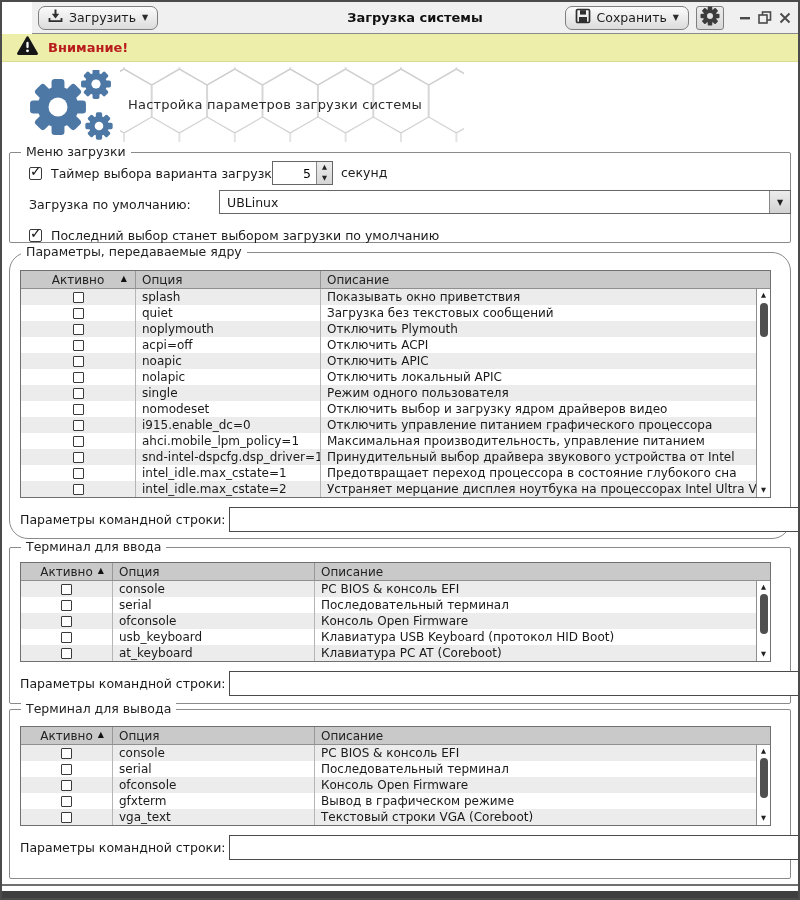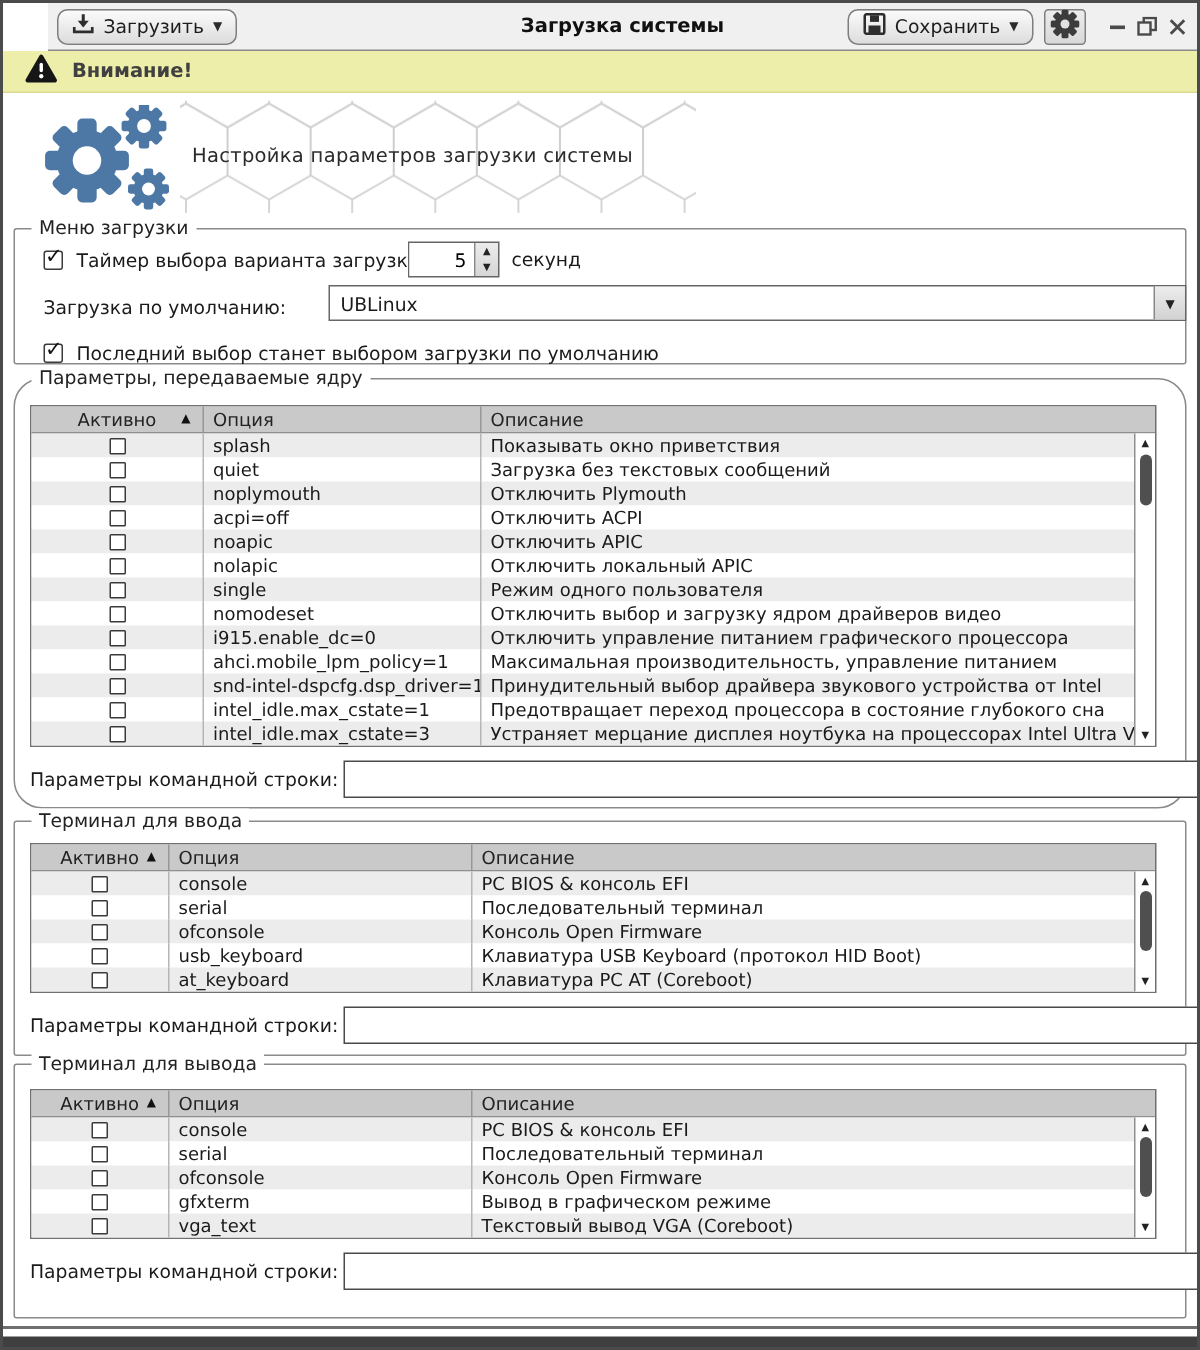--- a/index.html
+++ b/index.html
@@ -15,21 +15,21 @@
   .caret{font-size:8px;color:#2b2b2b;line-height:1;}
   .tb-title{position:absolute;left:50%;transform:translateX(-50%);font-size:13px;font-weight:600;color:#111;}
   .tb-right{margin-left:auto;display:flex;align-items:center;gap:7px;}
   .gear-btn{width:28px;height:24px;display:flex;align-items:center;justify-content:center;
     background:linear-gradient(#ececec,#d8d8d8);border:1px solid #7e7e7e;border-radius:3px;}
   .winctl{display:flex;align-items:center;gap:5px;margin-left:6px;}
   .winctl span{display:flex;align-items:center;justify-content:center;width:15px;height:15px;}
   
   .warnbar{height:28px;background:#eeeeab;border-bottom:1px solid #d9d98f;display:flex;
     align-items:center;padding:0 14px;gap:9px;}
-  .warnbar .wtext{font-size:13px;font-weight:600;color:#404040;}
+  .warnbar .wtext{font-size:13px;font-weight:600;color:#b91c1c;}
   
   .hero{height:84px;position:relative;background:#fff;}
   .hero .gears{position:absolute;left:16px;top:8px;}
   .hexbox{position:absolute;left:118px;top:5px;width:344px;height:75px;}
   .hexbox svg{position:absolute;inset:0;}
   .hero-subtitle{position:absolute;left:126px;top:5px;height:75px;display:flex;align-items:center;
     font-size:13px;color:#2b2b2b;letter-spacing:.2px;}
   
   .group{border:1px solid #8a8a8a;border-radius:2px;margin:0 7px;position:relative;background:#fff;}
   .legend{position:absolute;top:-9px;left:11px;background:#fff;padding:0 5px;font-size:12.5px;color:#222;}
@@ -346,21 +346,21 @@
               <div class="td c1">
                 <span class="cb"></span>
               </div>
               <div class="td c2">intel_idle.max_cstate=1</div>
               <div class="td c3">Предотвращает переход процессора в состояние глубокого сна</div>
             </div>
             <div class="trow">
               <div class="td c1">
                 <span class="cb"></span>
               </div>
-              <div class="td c2">intel_idle.max_cstate=3</div>
+              <div class="td c2">intel_idle.max_cstate=2</div>
               <div class="td c3">Устраняет мерцание дисплея ноутбука на процессорах Intel Ultra Voltage</div>
             </div>
           </div>
         <div class="vscroll">
           <div class="scr-up">▲</div>
           <div class="thumb"></div>
           <div class="scr-dn">▼</div>
         </div>
       </div>
     </div>
@@ -479,21 +479,21 @@
                 <span class="cb"></span>
               </div>
               <div class="td c2">gfxterm</div>
               <div class="td c3">Вывод в графическом режиме</div>
             </div>
             <div class="trow">
               <div class="td c1">
                 <span class="cb"></span>
               </div>
               <div class="td c2">vga_text</div>
-              <div class="td c3">Текстовый вывод VGA (Coreboot)</div>
+              <div class="td c3">Текстовый строки VGA (Coreboot)</div>
             </div>
           </div>
         <div class="vscroll">
           <div class="scr-up">▲</div>
           <div class="thumb"></div>
           <div class="scr-dn">▼</div>
         </div>
       </div>
     </div>
     <div class="cmdrow">

